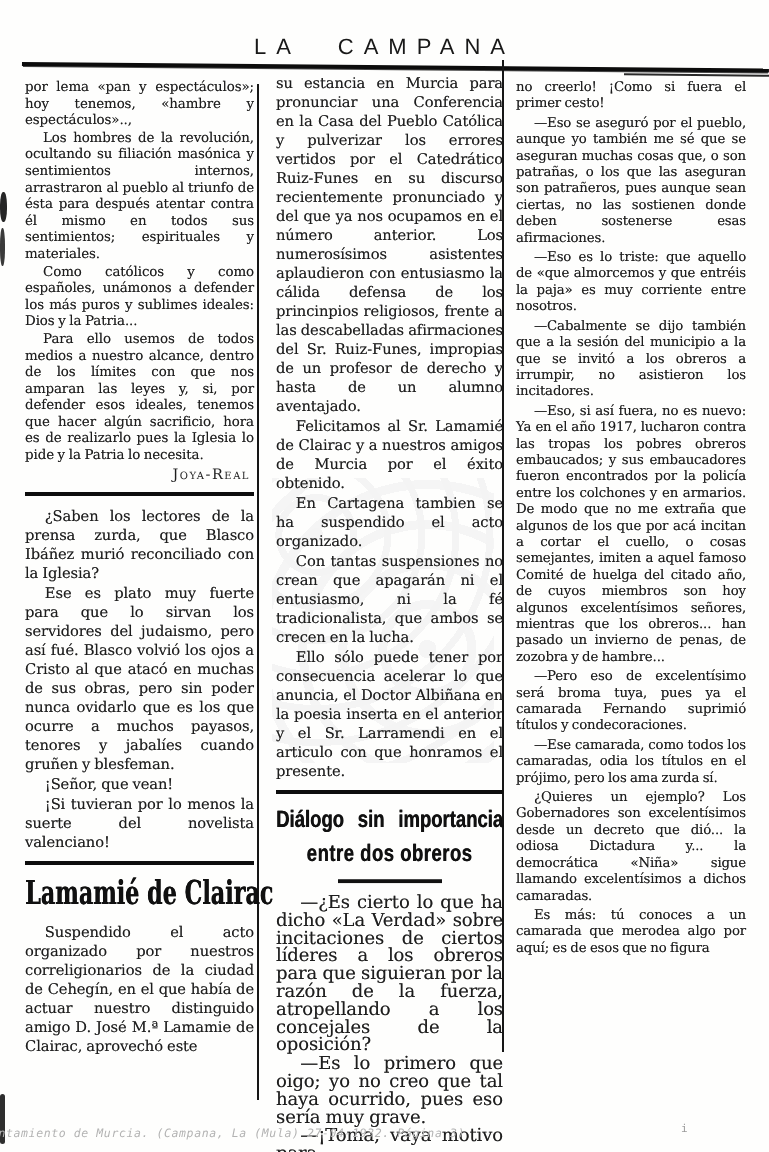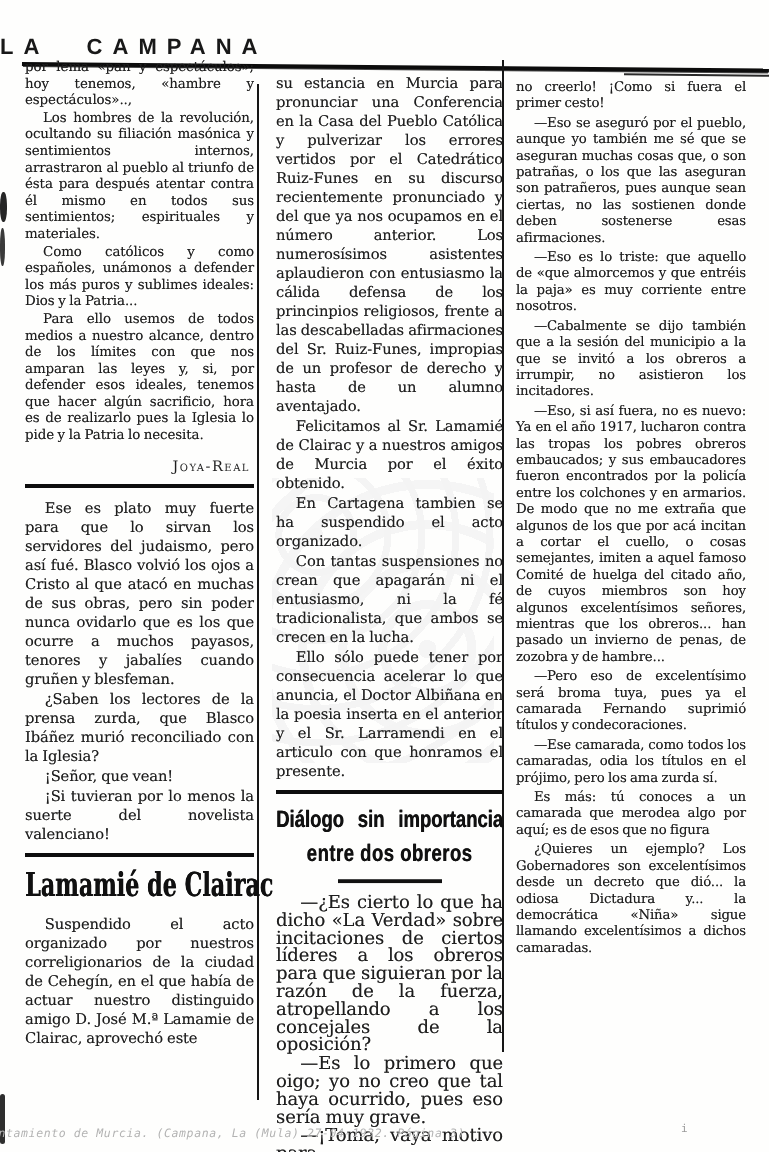--- a/index.html
+++ b/index.html
@@ -3,50 +3,50 @@
 <meta charset="utf-8">
 <style>
   html,body{margin:0;padding:0;background:#e9e9e9;}
   #page{
     position:relative;width:769px;height:1152px;background:#fefefdff;
     overflow:hidden;font-family:"DejaVu Serif",serif;color:#1e1e1e;
     text-rendering:geometricPrecision;
   }
   
   .masthead-title{
-    position:absolute;top:34px;left:0;width:100%;
-    font-family:"Liberation Sans",sans-serif;font-weight:bold;
+    position:absolute;top:34px;left:0;width:100%;text-align:center;
+    font-family:"Liberation Sans",sans-serif;font-weight:normal;
     font-size:22px;letter-spacing:10px;word-spacing:22px;color:#181818;
   }
   .masthead-rule{
     position:absolute;left:22px;top:62px;width:747px;height:4px;background:#0c0c0c;
     transform:rotate(0.5deg);transform-origin:0 0;
     box-shadow:0 2px 0 -1px #4a4a4a;
   }
   .masthead-rule2{
     position:absolute;left:624px;top:74px;width:145px;height:2px;background:#2a2a2a;
     transform:rotate(0.6deg);
   }
   
   .col{position:absolute;text-align:justify;hyphens:auto;overflow-wrap:break-word;}
-  #col1{left:25px;top:60px;width:229px;}
+  #col1{left:25px;top:80px;width:229px;}
   #col2{left:269px;top:74px;width:227px;margin-left:7px;}
   #col3{left:516px;top:80px;width:230px;}
   .col p{margin:0 0 1px 0;text-indent:1.35em;
     text-shadow:0 0 .4px rgba(20,20,20,.55);}
   .cont > p:first-child{text-indent:0;}
   
   .t-sm{font-size:13.4px;line-height:16.6px;letter-spacing:-0.1px;word-spacing:-0.5px;}
   .t-md{font-size:14.7px;line-height:19px;letter-spacing:-0.1px;word-spacing:-0.5px;}
   .t-dlg{font-size:18px;line-height:17.8px;letter-spacing:-0.1px;word-spacing:-0.5px;}
   .t-c3{font-size:13.3px;line-height:16.4px;letter-spacing:-0.15px;word-spacing:-0.6px;}
   .t-c3 p{margin-bottom:3px;}
   .signature{
     text-align:right;font-variant:small-caps;letter-spacing:1.5px;
-    font-size:14.5px;padding-right:4px;margin-top:14px;
+    font-size:14.5px;padding-right:4px;margin-top:2px;
   }
   .bar{height:4px;background:#0d0d0d;margin:9px 0 11px 0;}
   
   .h-lamamie{
     font-family:"DejaVu Serif",serif;font-weight:bold;font-size:28px;
     white-space:nowrap;width:126%;transform:scale(0.795,1.18);
     transform-origin:0 50%;margin:10px 0 14px 0;color:#101010;
     text-shadow:.5px 0 0 #101010;
   }
   
@@ -110,22 +110,22 @@
           <p>Como católicos y como españoles, unámonos a defender los más puros y sublimes ideales: Dios y la Patria...</p>
           <p>Para ello usemos de todos medios a nuestro alcance, dentro de los límites con que nos amparan las leyes y, si, por defender esos ideales, tenemos que hacer algún sacrificio, hora es de realizarlo pues la Iglesia lo pide y la Patria lo necesita.</p>
         </div>
       <div class="t-sm signature">Joya-Real</div>
     </section>
 
     <div class="bar"></div>
 
     <section>
       <div class="t-md">
+          <p>¿Saben los lectores de la prensa zurda, que Blasco Ibáñez murió reconciliado con la Iglesia?</p>
           <p>Ese es plato muy fuerte para que lo sirvan los servidores del judaismo, pero así fué. Blasco volvió los ojos a Cristo al que atacó en muchas de sus obras, pero sin poder nunca ovidarlo que es los que ocurre a muchos payasos, tenores y jabalíes cuando gruñen y blesfeman.</p>
-          <p>¿Saben los lectores de la prensa zurda, que Blasco Ibáñez murió reconciliado con la Iglesia?</p>
           <p>¡Señor, que vean!</p>
           <p>¡Si tuvieran por lo menos la suerte del novelista valenciano!</p>
         </div>
     </section>
 
     <div class="bar"></div>
 
     <section>
       <h2 class="h-lamamie">Lamamié de Clairac</h2>
       <div class="t-md">
@@ -165,22 +165,22 @@
   <div class="col" id="col3">
     <section>
       <div class="t-c3 cont">
           <p>no creerlo! ¡Como si fuera el primer cesto!</p>
           <p>—Eso se aseguró por el pueblo, aunque yo también me sé que se aseguran muchas cosas que, o son patrañas, o los que las aseguran son patrañeros, pues aunque sean ciertas, no las sostienen donde deben sostenerse esas afirmaciones.</p>
           <p>—Eso es lo triste: que aquello de «que almorcemos y que entréis la paja» es muy corriente entre nosotros.</p>
           <p>—Cabalmente se dijo también que a la sesión del municipio a la que se invitó a los obreros a irrumpir, no asistieron los incitadores.</p>
           <p>—Eso, si así fuera, no es nuevo: Ya en el año 1917, lucharon contra las tropas los pobres obreros embaucados; y sus embaucadores fueron encontrados por la policía entre los colchones y en armarios. De modo que no me extraña que algunos de los que por acá incitan a cortar el cuello, o cosas semejantes, imiten a aquel famoso Comité de huelga del citado año, de cuyos miembros son hoy algunos excelentísimos señores, mientras que los obreros... han pasado un invierno de penas, de zozobra y de hambre...</p>
           <p>—Pero eso de excelentísimo será broma tuya, pues ya el camarada Fernando suprimió títulos y condecoraciones.</p>
           <p>—Ese camarada, como todos los camaradas, odia los títulos en el prójimo, pero los ama zurda sí.</p>
+          <p>¿Quieres un ejemplo? Los Gobernadores son excelentísimos desde un decreto que dió... la odiosa Dictadura y... la democrática «Niña» sigue llamando excelentísimos a dichos camaradas.</p>
           <p>Es más: tú conoces a un camarada que merodea algo por aquí; es de esos que no figura</p>
-          <p>¿Quieres un ejemplo? Los Gobernadores son excelentísimos desde un decreto que dió... la odiosa Dictadura y... la democrática «Niña» sigue llamando excelentísimos a dichos camaradas.</p>
         </div>
     </section>
   </div>
 
   <div class="artifact" id="art1"></div>
   <div class="artifact" id="art2"></div>
   <div class="artifact" id="art3"></div>
 
   <div class="footer-caption">untamiento de Murcia. (Campana, La (Mula) 27-04-1932. Página 3)</div>
   <div class="stray-mark">i</div>

